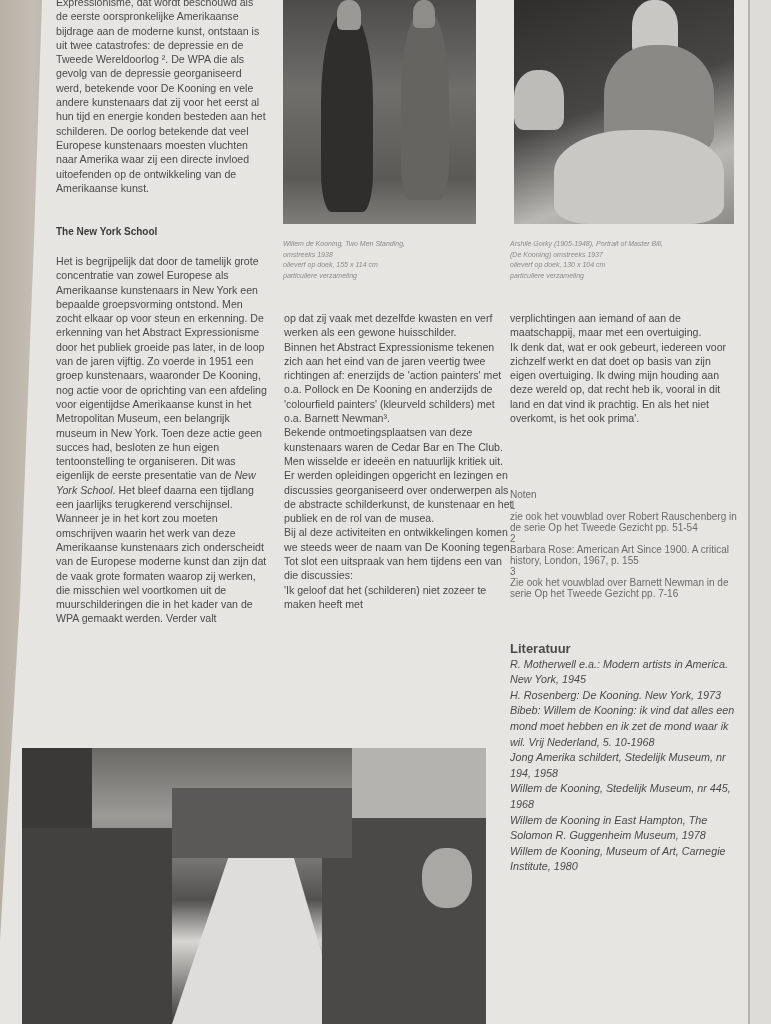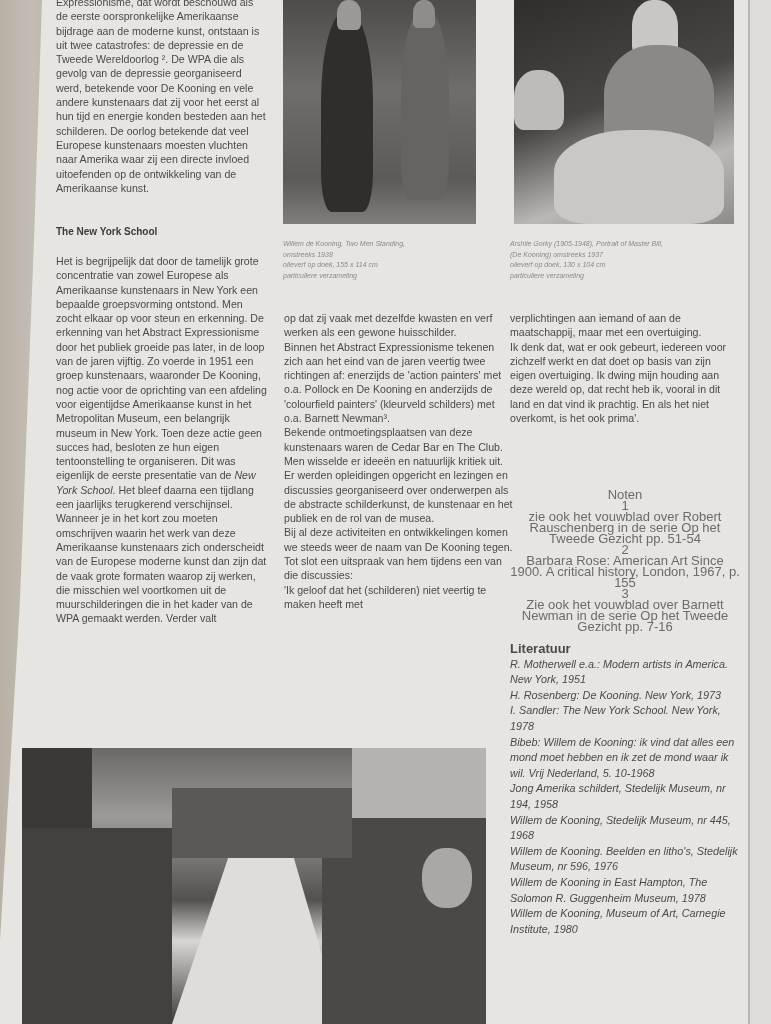--- a/index.html
+++ b/index.html
@@ -44,21 +44,21 @@
   .img2 { left: 514px; top: 0; width: 220px; height: 224px;
     background: linear-gradient(160deg, #2f2e2c 0%, #474644 45%, #b9b8b4 75%, #8d8c88 100%); }
   .img3 { left: 22px; top: 748px; width: 464px; height: 276px;
     background: linear-gradient(180deg, #6a6966 0%, #9c9b97 25%, #525150 55%, #d7d6d2 70%, #3b3a39 100%); }
   .fig { position: absolute; border-radius: 45% 45% 20% 20%; }
   .caption {
     position: absolute; font-size: 7px; line-height: 10.5px; color: #8a8a88; font-style: italic;
   }
   .cap1 { left: 283px; top: 239px; width: 200px; }
   .cap2 { left: 510px; top: 239px; width: 230px; }
-  .notes { position: absolute; left: 510px; top: 489px; width: 230px; font-size: 13px; line-height: 11px; color: #6b6b69; text-align: center; }
+  .notes { position: absolute; left: 510px; top: 489px; width: 230px; font-size: 10px; line-height: 11px; color: #6b6b69; }
   .lit { position: absolute; left: 510px; top: 641px; width: 232px; font-size: 10.8px; line-height: 15.6px; color: #4a4a4a; }
   .lit .lh { font-weight: bold; font-size: 13px; font-style: normal; }
   .lit .it { font-style: italic; }
 </style>
 </head>
 <body>
 
 <div class="wood"></div>
 <div class="page"></div>
 <div class="right-strip"></div>
@@ -100,47 +100,45 @@
   <p><span>Het is begrijpelijk dat door de tamelijk grote concentratie van zowel Europese als Amerikaanse kunstenaars in New York een bepaalde groepsvorming ontstond. Men zocht elkaar op voor steun en erkenning. De erkenning van het Abstract Expressionisme door het publiek groeide pas later, in de loop van de jaren vijftig. Zo voerde in 1951 een groep kunstenaars, waaronder De Kooning, nog actie voor de oprichting van een afdeling voor eigentijdse Amerikaanse kunst in het Metropolitan Museum, een belangrijk museum in New York. Toen deze actie geen succes had, besloten ze hun eigen tentoonstelling te organiseren. Dit was eigenlijk de eerste presentatie van de</span> <em>New York School</em><span>. Het bleef daarna een tijdlang een jaarlijks terugkerend verschijnsel.</span></p>
   <p>Wanneer je in het kort zou moeten omschrijven waarin het werk van deze Amerikaanse kunstenaars zich onderscheidt van de Europese moderne kunst dan zijn dat de vaak grote formaten waarop zij werken, die misschien wel voortkomen uit de muurschilderingen die in het kader van de WPA gemaakt werden. Verder valt</p>
 </div>
 
 <div class="col col2">
   <p>op dat zij vaak met dezelfde kwasten en verf werken als een gewone huisschilder.</p>
   <p>Binnen het Abstract Expressionisme tekenen zich aan het eind van de jaren veertig twee richtingen af: enerzijds de 'action painters' met o.a. Pollock en De Kooning en anderzijds de 'colourfield painters' (kleurveld schilders) met o.a. Barnett Newman³.</p>
   <p>Bekende ontmoetingsplaatsen van deze kunstenaars waren de Cedar Bar en The Club. Men wisselde er ideeën en natuurlijk kritiek uit. Er werden opleidingen opgericht en lezingen en discussies georganiseerd over onderwerpen als de abstracte schilderkunst, de kunstenaar en het publiek en de rol van de musea.</p>
   <p>Bij al deze activiteiten en ontwikkelingen komen we steeds weer de naam van De Kooning tegen.</p>
   <p>Tot slot een uitspraak van hem tijdens een van die discussies:</p>
-  <p>'Ik geloof dat het (schilderen) niet veertig te maken heeft met</p>
+  <p>'Ik geloof dat het (schilderen) niet zozeer te maken heeft met</p>
 </div>
 
 <div class="col col3">
   <p>verplichtingen aan iemand of aan de maatschappij, maar met een overtuiging.</p>
   <p>Ik denk dat, wat er ook gebeurt, iedereen voor zichzelf werkt en dat doet op basis van zijn eigen overtuiging. Ik dwing mijn houding aan deze wereld op, dat recht heb ik, vooral in dit land en dat vind ik prachtig. En als het niet overkomt, is het ook prima'.</p>
 </div>
 
 <div class="notes">
   <div>Noten</div>
   <div>1</div>
   <div>zie ook het vouwblad over Robert Rauschenberg in de serie Op het Tweede Gezicht pp. 51-54</div>
   <div>2</div>
   <div>Barbara Rose: American Art Since 1900. A critical history, London, 1967, p. 155</div>
   <div>3</div>
   <div>Zie ook het vouwblad over Barnett Newman in de serie Op het Tweede Gezicht pp. 7-16</div>
 </div>
 
 <div class="lit">
   <div class="lh">Literatuur</div>
-  <div class="it">R. Motherwell e.a.: Modern artists in America. New York, 1951</div>
+  <div class="it">R. Motherwell e.a.: Modern artists in America. New York, 1945</div>
   <div class="it">H. Rosenberg: De Kooning. New York, 1973</div>
-  <div class="it">I. Sandler: The New York School. New York, 1978</div>
   <div class="it">Bibeb: Willem de Kooning: ik vind dat alles een mond moet hebben en ik zet de mond waar ik wil. Vrij Nederland, 5. 10-1968</div>
   <div class="it">Jong Amerika schildert, Stedelijk Museum, nr 194, 1958</div>
   <div class="it">Willem de Kooning, Stedelijk Museum, nr 445, 1968</div>
-  <div class="it">Willem de Kooning. Beelden en litho's, Stedelijk Museum, nr 596, 1976</div>
   <div class="it">Willem de Kooning in East Hampton, The Solomon R. Guggenheim Museum, 1978</div>
   <div class="it">Willem de Kooning, Museum of Art, Carnegie Institute, 1980</div>
 </div>
 
 <div class="img img3">
   <div style="position:absolute;left:0;top:0;width:70px;height:90px;background:#3a3937;"></div>
   <div style="position:absolute;left:330px;top:0;width:134px;height:110px;background:#b4b3af;"></div>
   <div style="position:absolute;left:150px;top:100px;width:170px;height:176px;background:#dedddb;clip-path:polygon(35% 0,70% 0,100% 100%,0 100%);"></div>
   <div style="position:absolute;left:0;top:80px;width:150px;height:196px;background:#424140;"></div>
   <div style="position:absolute;left:300px;top:70px;width:164px;height:206px;background:#4a4947;"></div>

